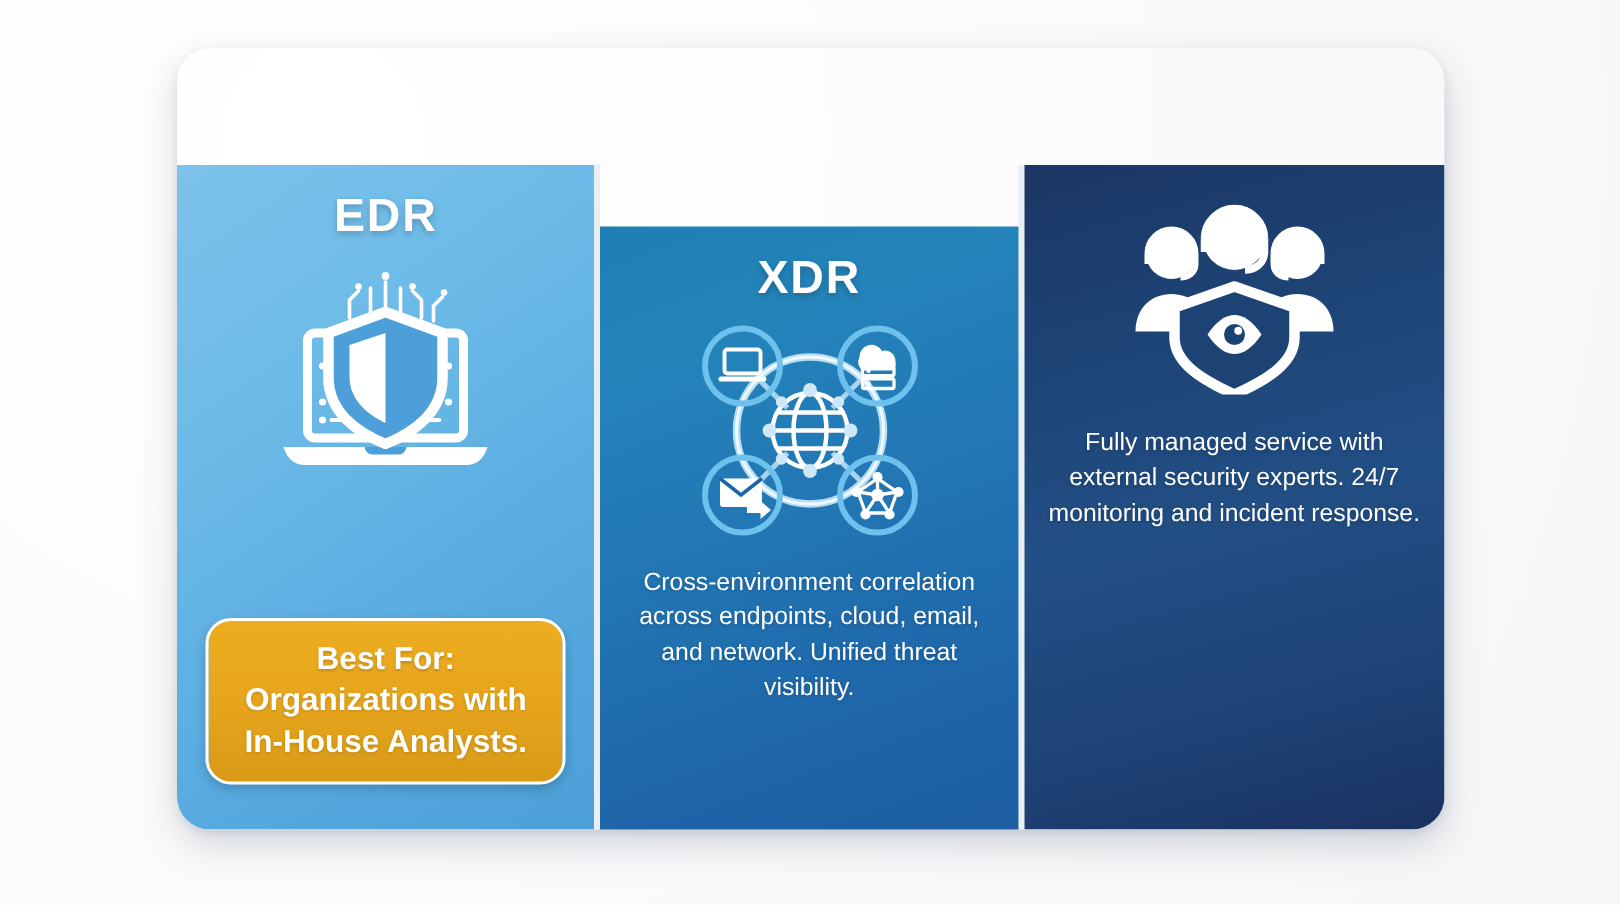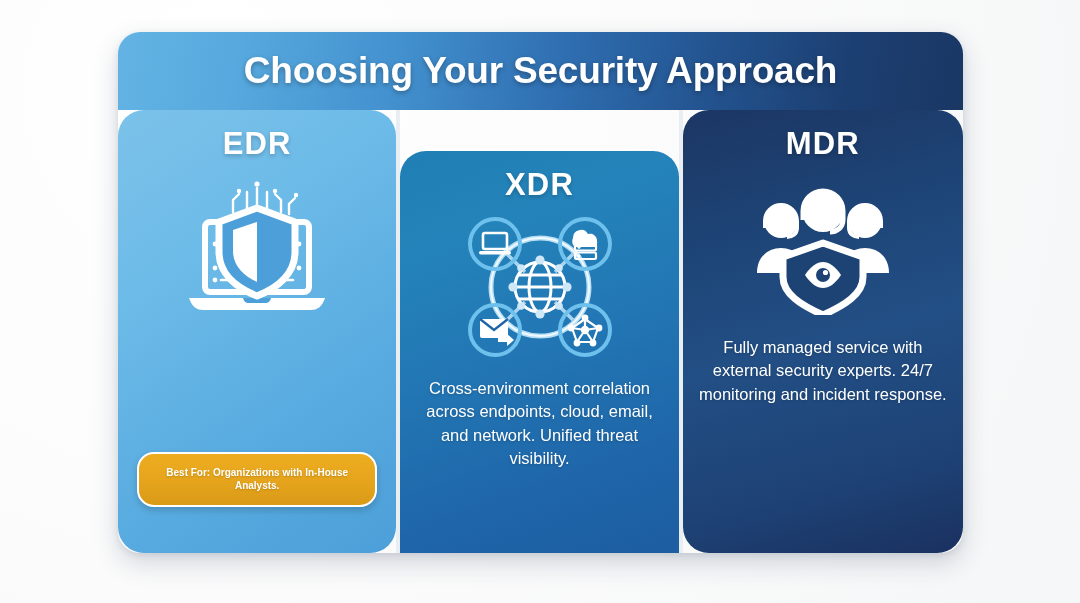--- a/index.html
+++ b/index.html
@@ -71,21 +71,20 @@
     display: flex;
   }
   .col {
     position: relative;
     height: 443px;
     display: flex;
     flex-direction: column;
     align-items: center;
     box-sizing: border-box;
     padding: 0 16px;
-    border-radius: 26px;
   }
   .col-edr {
     width: 281px;
     background: linear-gradient(145deg, #7cc2ea 0%, #6dbbe8 30%, #58abe0 68%, #4c9fd8 100%);
   }
   .col-xdr {
     width: 281px;
     background: linear-gradient(160deg, #1f7fb4 0%, #2484ba 18%, #2276b4 45%, #1e64a8 75%, #1d5a9e 100%);
     margin-top: 41px;
   }
@@ -123,50 +122,47 @@
     font-size: 16.5px;
     line-height: 1.42;
     text-align: center;
     text-shadow: 0 1px 3px rgba(0,0,0,0.20);
     max-width: 248px;
   }
   .col-edr .desc { text-shadow: 0 1px 2px rgba(20,60,100,0.22); }
 
   .best-pill {
     position: absolute;
-    bottom: 46px;
+    bottom: 30px;
     left: 50%;
     transform: translateX(-50%);
     width: 240px;
     box-sizing: border-box;
     padding: 12px 10px 13px;
     background: linear-gradient(180deg, #edad20 0%, #e5a41c 55%, #d99a17 100%);
     border: 2px solid #ffffff;
     border-radius: 17px;
     color: #ffffff;
-    font-size: 10px;
+    font-size: 21px;
     font-weight: bold;
     line-height: 1.3;
     text-align: center;
     text-shadow: 0 1px 2px rgba(120,80,0,0.35);
     box-shadow: 0 3px 7px rgba(0,0,0,0.18);
   }
   .best-pill .lead { font-weight: bold; }
 
   svg { display: block; }
 </style>
 </head>
 <body>
 
 <div id="stage">
   <div id="card">
 
-    <div id="header">
-      <div id="header-title">Choosing Your Security Approach</div>
-    </div>
 
     <div id="columns">
 
       <div class="col col-edr">
         <div class="col-title">EDR</div>
 
         <div class="icon-wrap">
           <svg width="160" height="136" viewBox="0 0 160 136" aria-hidden="true">
             <g fill="none" stroke="#ffffff" stroke-linecap="round">
 
@@ -290,21 +286,20 @@
           </svg>
         </div>
 
         <div class="desc">Cross-environment correlation across endpoints, cloud, email, and network. Unified threat visibility.</div>
 
       </div>
 
       <div class="divider"></div>
 
       <div class="col col-mdr">
-        <div class="col-title">MDR</div>
 
         <div class="icon-wrap">
           <svg width="160" height="138" viewBox="0 0 160 138" aria-hidden="true">
 
             <g fill="#ffffff">
               <circle cx="38" cy="44" r="17"></circle>
               <path d="M14 96 c0 -16 11 -25 24 -25 c13 0 24 9 24 25 z"></path>
             </g>
             <g fill="none" stroke="#ffffff" stroke-width="4">
               <path d="M22 44 a16 16 0 0 1 32 0"></path>

